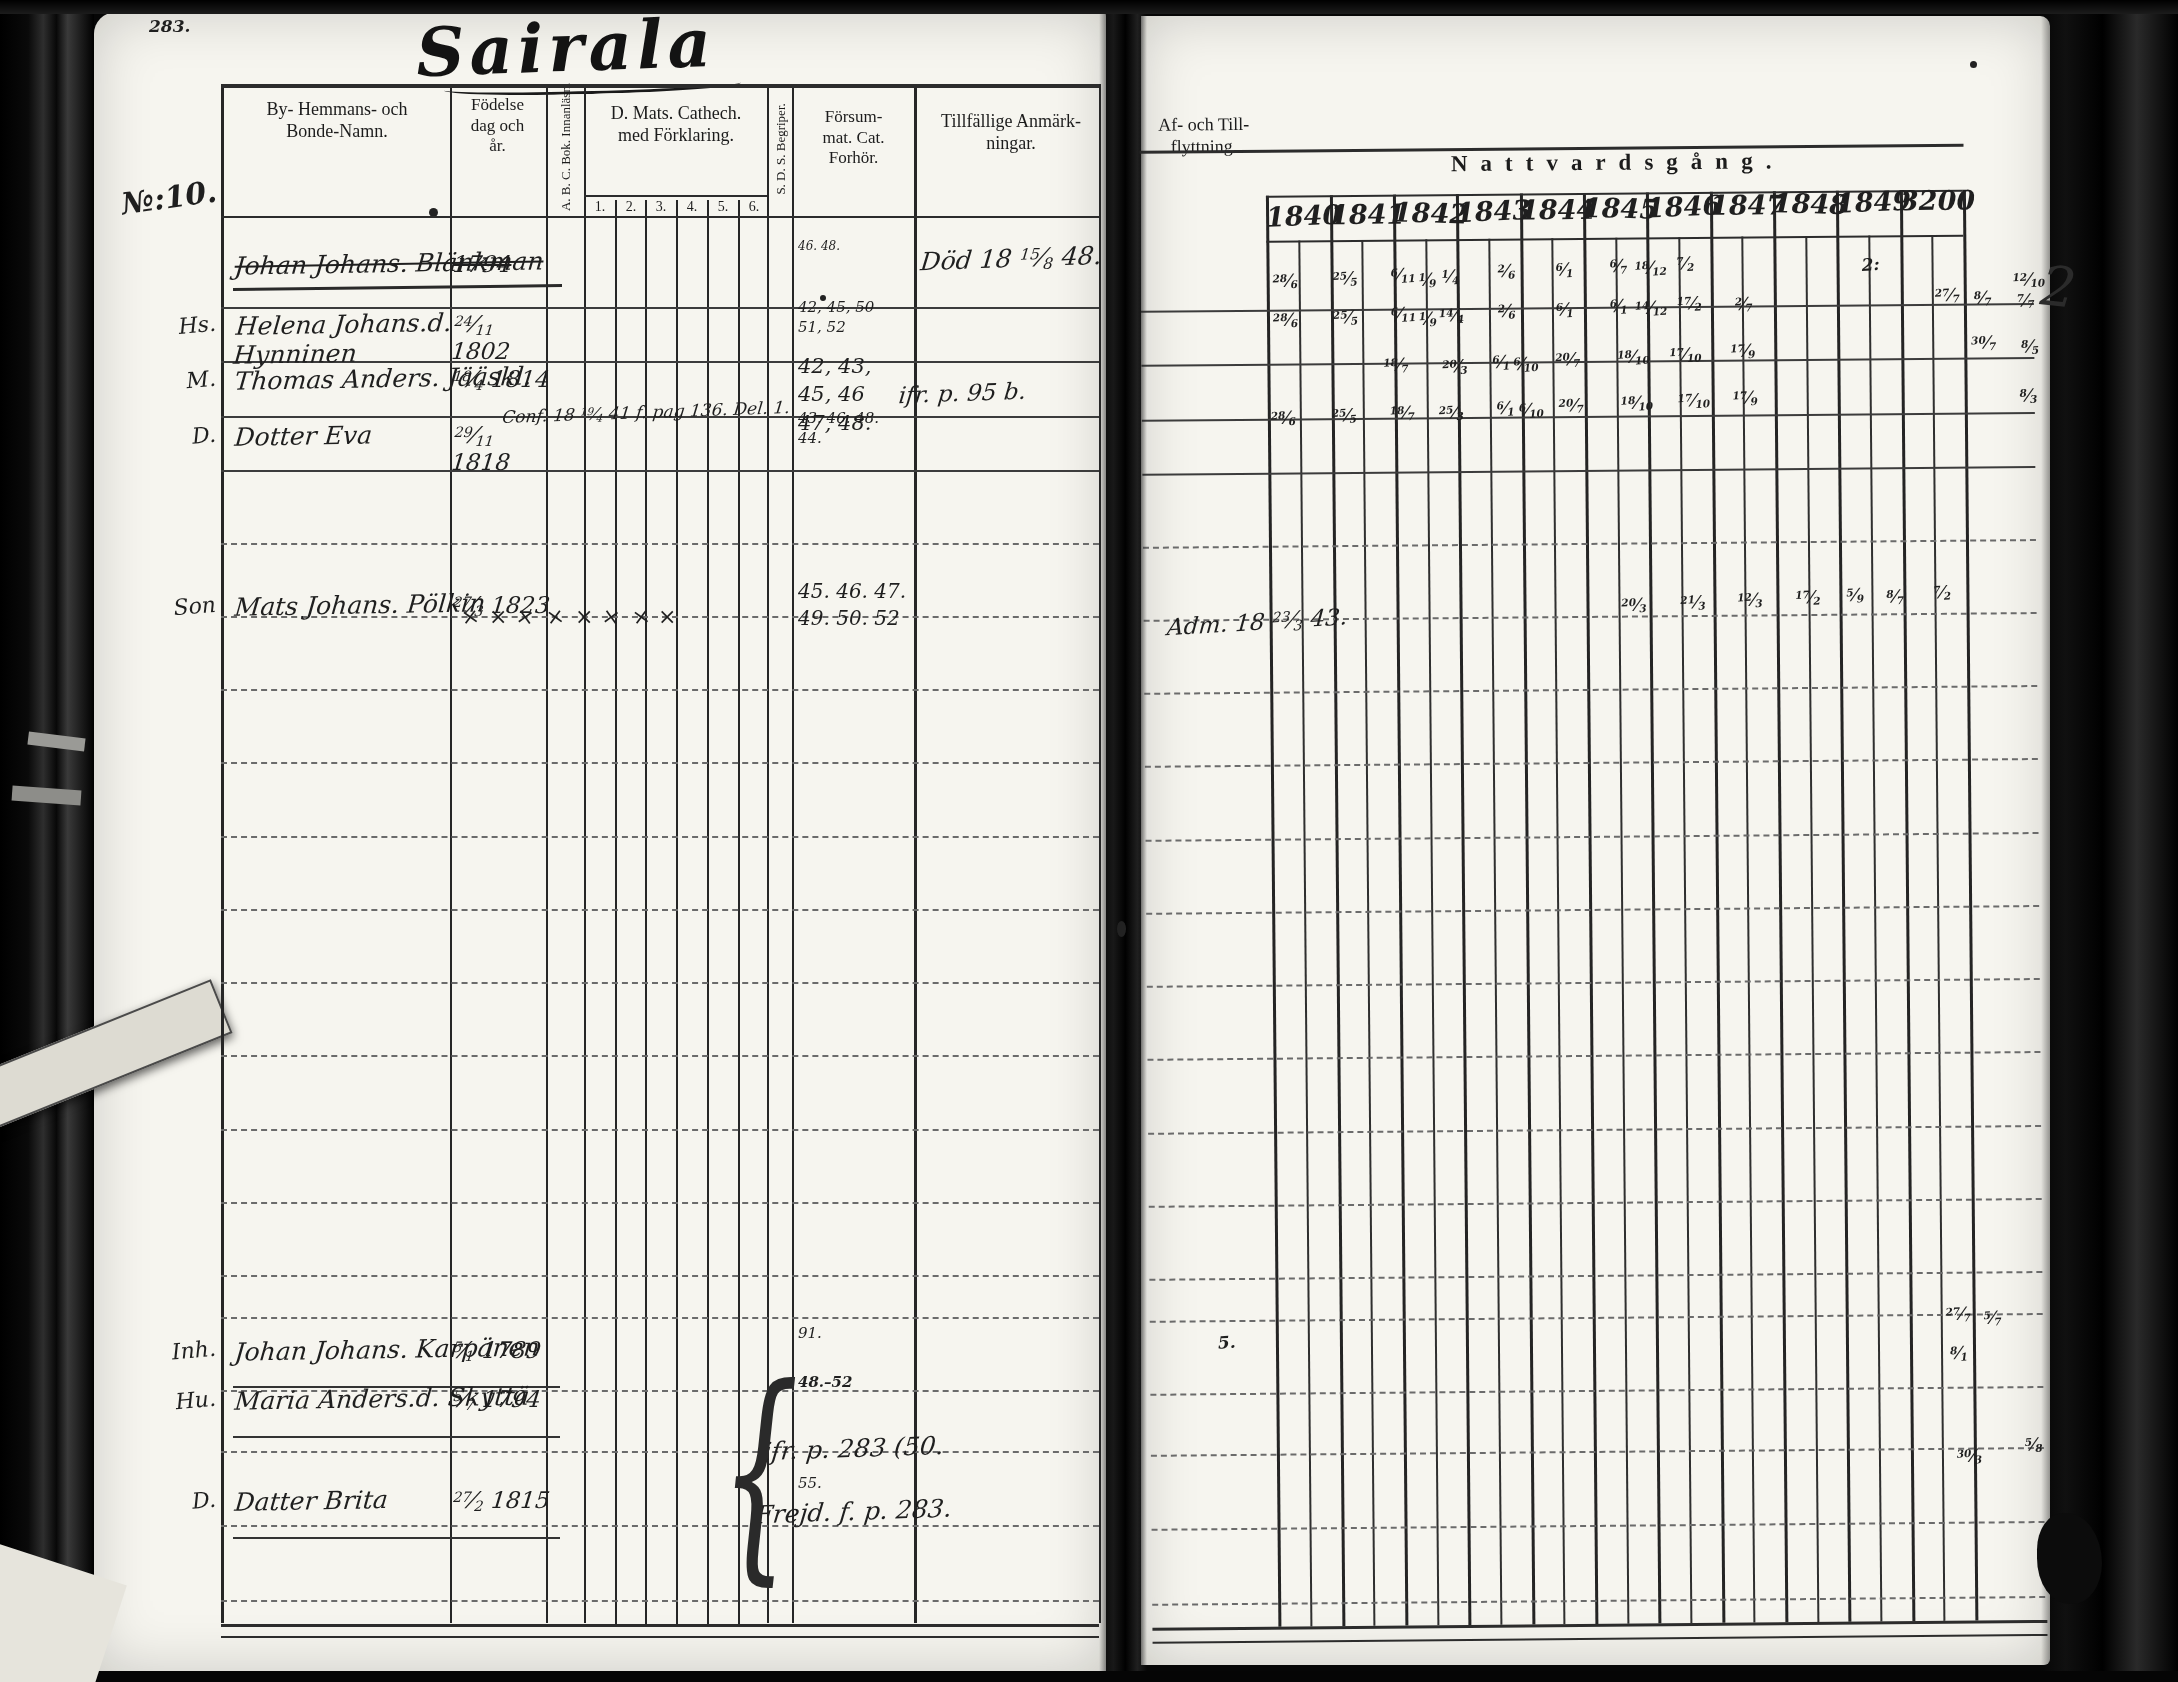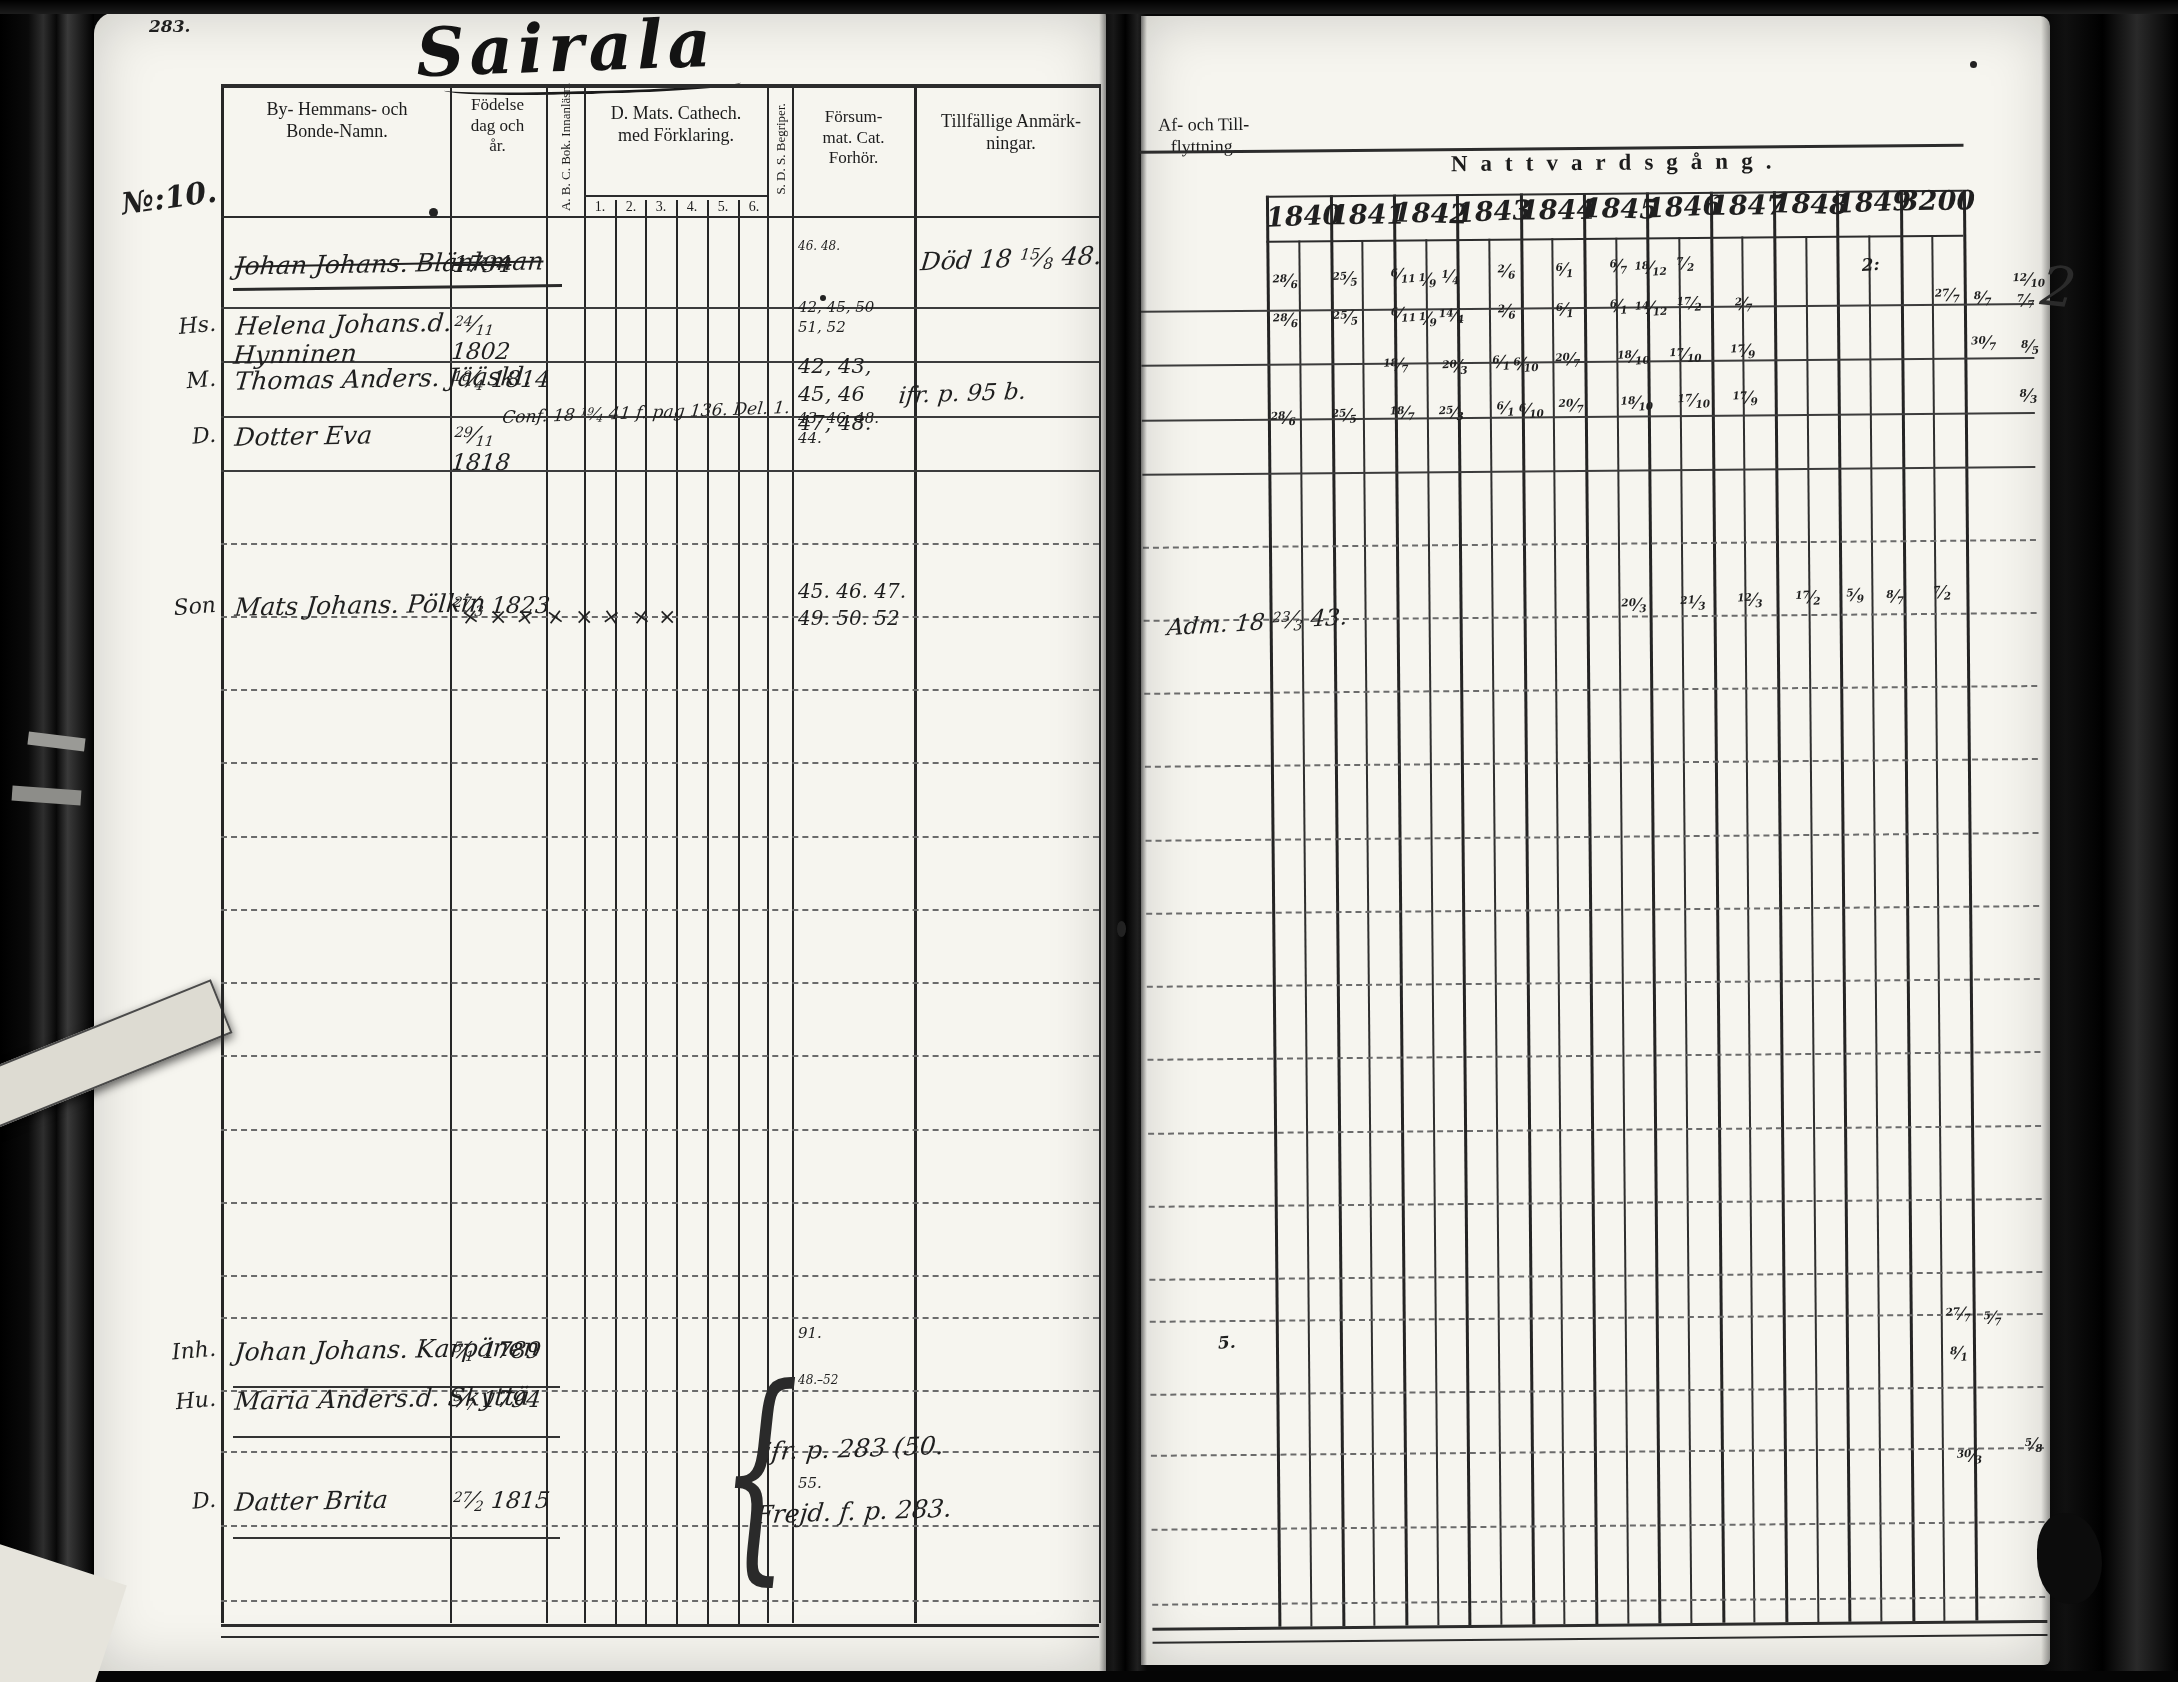--- a/index.html
+++ b/index.html
@@ -266,21 +266,21 @@
     <div class="hw abs" style="left: 632px; top: 604px; font-size: 22px; transform: rotate(-9deg);">×</div>
     <div class="hw abs" style="left: 658px; top: 604px; font-size: 22px; transform: rotate(0deg);">×</div>
     <div class="hw abs" style="left: 117px; top: 1340px; width: 99px; text-align: right; font-size: 22px; transform: rotate(-5deg);">Inh.</div>
     <div class="hw abs" style="left: 235px; top: 1335px; width: 317px; font-size: 25px; transform: skewX(-6deg) rotate(-1deg);">Johan Johans. Karpänen</div>
     <div class="hw abs" style="left: 453px; top: 1337px; width: 104px; font-size: 23px; transform: skewX(-6deg);"><span class="fr"><sup>5</sup>⁄<sub>1</sub></span> 1789</div>
     <div class="hw abs" style="left: 798px; top: 1323px; width: 111px; font-size: 15px; line-height: 1.35;">91.</div>
     <div class="abs" style="left: 233px; top: 1386px; width: 327px; height: 2px; background: rgb(51, 51, 51);"></div>
     <div class="hw abs" style="left: 117px; top: 1390px; width: 99px; text-align: right; font-size: 22px; transform: rotate(-5deg);">Hu.</div>
     <div class="hw abs" style="left: 235px; top: 1384px; width: 317px; font-size: 25px; transform: skewX(-6deg) rotate(-1deg);">Maria Anders.d. Skyttä</div>
     <div class="hw abs" style="left: 453px; top: 1386px; width: 104px; font-size: 23px; transform: skewX(-6deg);"><span class="fr"><sup>5</sup>⁄<sub>7</sub></span> 1794</div>
-    <div class="hw abs" style="left: 798px; top: 1372px; width: 111px; font-size: 12px; line-height: 1.35;">48.–52</div>
+    <div class="hw abs" style="left: 798px; top: 1372px; width: 111px; font-size: 15px; line-height: 1.35; font-weight: bold;">48.–52</div>
     <div class="abs" style="left: 233px; top: 1436px; width: 327px; height: 2px; background: rgb(51, 51, 51);"></div>
     <div class="hw abs" style="left: 117px; top: 1491px; width: 99px; text-align: right; font-size: 22px; transform: rotate(-5deg);">D.</div>
     <div class="hw abs" style="left: 235px; top: 1485px; width: 317px; font-size: 25px; transform: skewX(-6deg) rotate(-1deg);">Datter Brita</div>
     <div class="hw abs" style="left: 453px; top: 1487px; width: 104px; font-size: 23px; transform: skewX(-6deg);"><span class="fr"><sup>27</sup>⁄<sub>2</sub></span> 1815</div>
     <div class="hw abs" style="left: 798px; top: 1473px; width: 111px; font-size: 15px; line-height: 1.35;">55.</div>
     <div class="abs" style="left: 233px; top: 1537px; width: 327px; height: 2px; background: rgb(51, 51, 51);"></div>
     <div class="hw abs" style="left: 921px; top: 244px; font-size: 25px; transform: skewX(-8deg) rotate(-2deg);">Död 18 <span class="fr"><sup>15</sup>⁄<sub>8</sub></span> 48.</div>
     <div class="hw abs" style="left: 899px; top: 380px; font-size: 23px; transform: skewX(-8deg) rotate(-2deg);">ifr. p. 95 b.</div>
     <div class="hw abs" style="left: 503px; top: 402px; font-size: 17px; transform: skewX(-8deg) rotate(-2deg);">Conf. 18 <span class="fr"><sup>19</sup>⁄<sub>4</sub></span> 41 f. pag 136. Del. 1.</div>
     <div class="hw abs" style="left: 764px; top: 1434px; font-size: 25px; transform: skewX(-8deg) rotate(-2deg);">ifr. p. 283 (50.</div>

